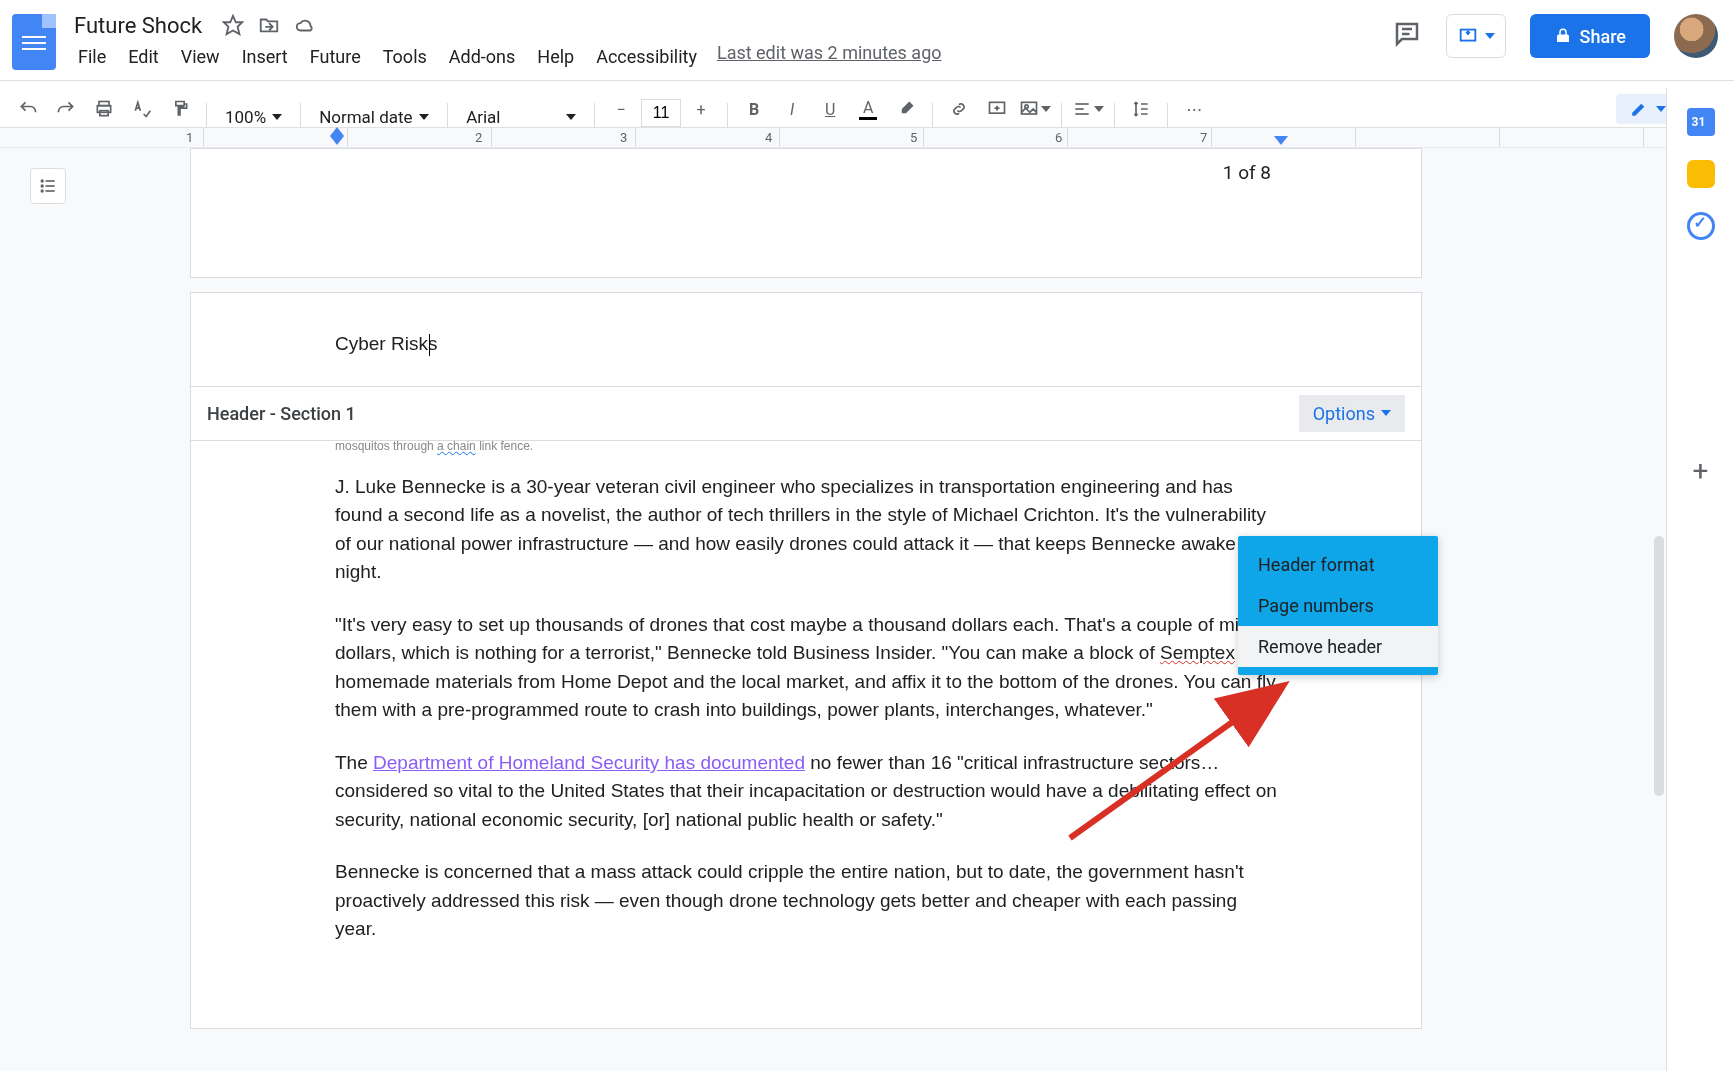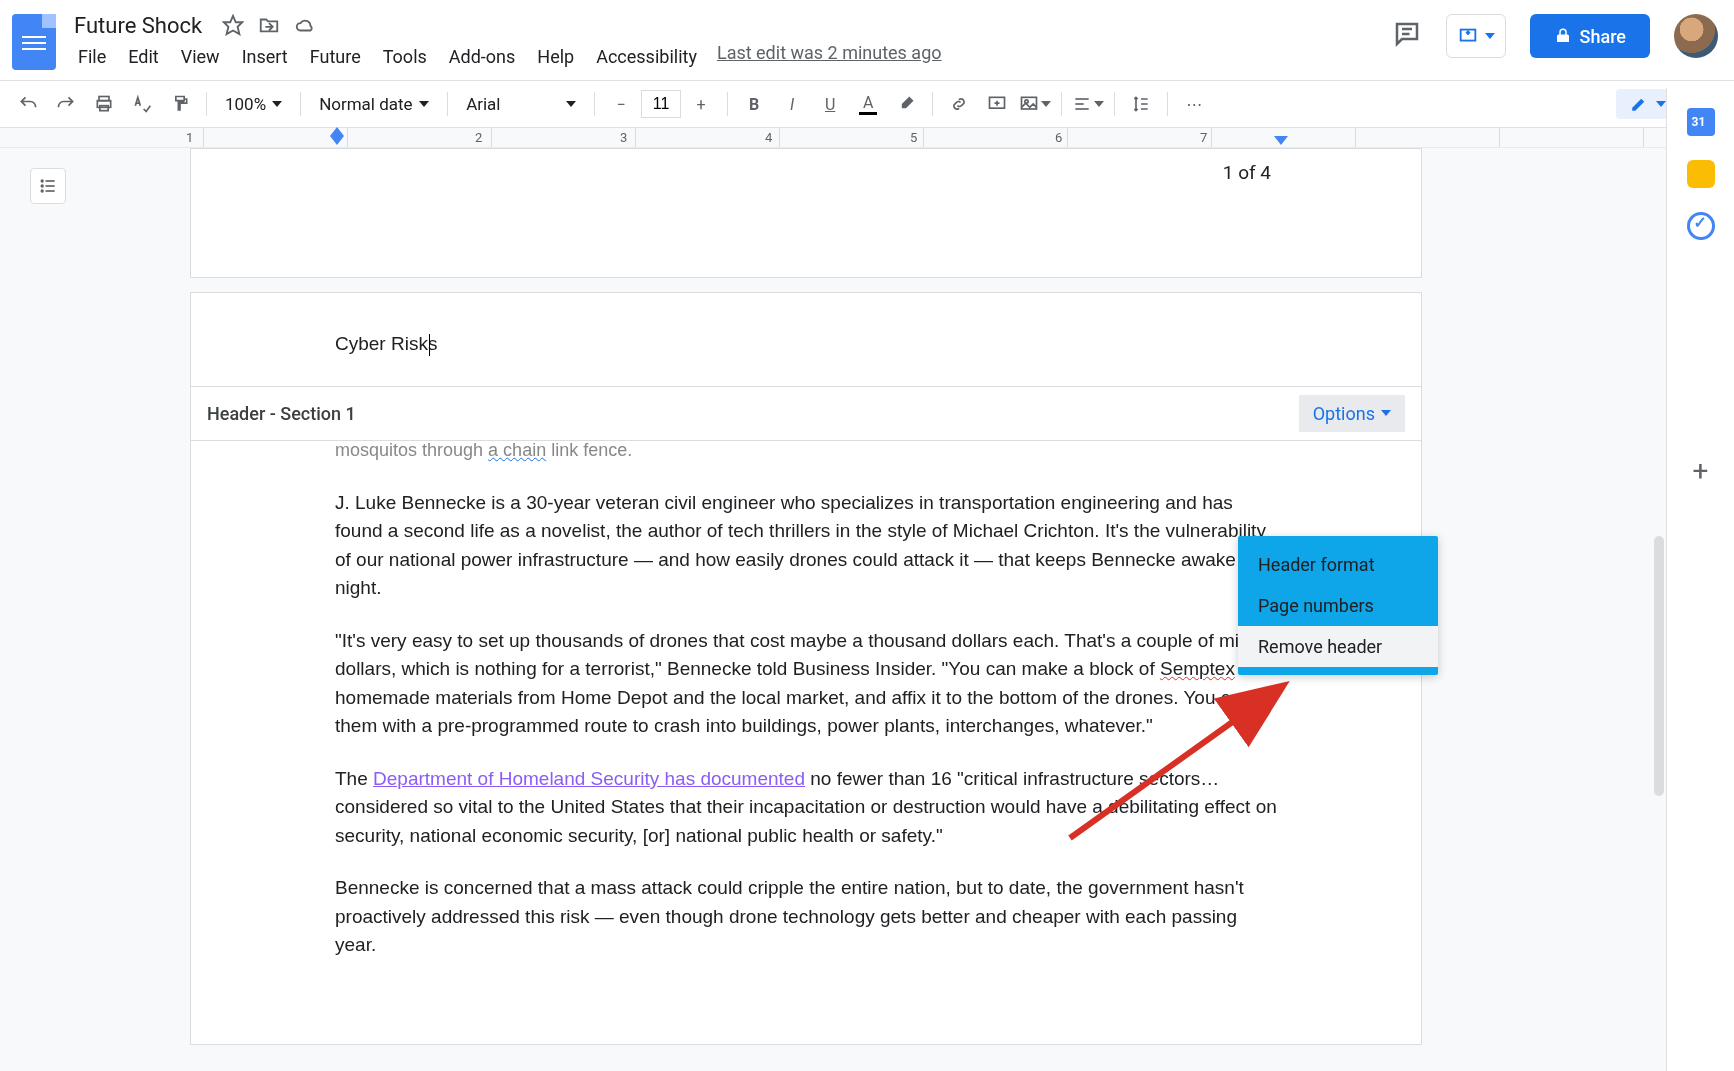--- a/index.html
+++ b/index.html
@@ -103,21 +103,21 @@
   .avatar {
     width: 44px; height: 44px;
     border-radius: 50%;
     background: radial-gradient(circle at 40% 35%, #d9a77c 0 30%, #8b6a4f 31% 60%, #3c5a73 61% 100%);
   }
   .toolbar {
     border-top: 1px solid #e0e0e0;
     border-bottom: 1px solid #e0e0e0;
     height: 48px;
     display: flex;
-    align-items: center;
+    align-items: flex-end;
     padding: 0 10px;
     gap: 2px;
   }
   .tb-btn {
     width: 36px; height: 36px;
     display: flex; align-items:center; justify-content:center;
     color: #5f6368;
     cursor:pointer;
     border-radius: 4px;
   }
@@ -477,36 +477,36 @@
         <circle cx="5" cy="6" r="1"></circle>
         <line x1="9" y1="6" x2="20" y2="6"></line>
         <circle cx="5" cy="12" r="1"></circle>
         <line x1="9" y1="12" x2="20" y2="12"></line>
         <circle cx="5" cy="18" r="1"></circle>
         <line x1="9" y1="18" x2="20" y2="18"></line>
       </svg>
   </div>
 
   <div class="page page1">
-    <div class="page-count">1 of 4</div>
+    <div class="page-count">1 of 8</div>
   </div>
 
   <div class="page page2">
     <div class="header-area">
       <span>Cyber Risks</span><span class="cursor-caret"></span>
     </div>
     <div class="header-label-bar">
       <span class="header-label">Header - Section 1</span>
       <div class="options-btn">
         <span>Options</span>
         <span class="chevron"></span>
       </div>
     </div>
     <div class="body-text">
-      <p style="color:#888;margin-top:-4px;margin-bottom:25px;font-size:18px"><span>mosquitos through</span> <span class="grammar-err">a chain</span> <span>link fence.</span></p>
+      <p style="color:#888;margin-top:-4px;margin-bottom:18px;font-size:12px"><span>mosquitos through</span> <span class="grammar-err">a chain</span> <span>link fence.</span></p>
       <p>J. Luke Bennecke is a 30-year veteran civil engineer who specializes in transportation engineering and has found a second life as a novelist, the author of tech thrillers in the style of Michael Crichton. It's the vulnerability of our national power infrastructure — and how easily drones could attack it — that keeps Bennecke awake at night.</p>
       <p><span>"It's very easy to set up thousands of drones that cost maybe a thousand dollars each. That's a couple of million dollars, which is nothing for a terrorist," Bennecke told Business Insider. "You can make a block of </span><span class="spell-err">Semptex</span><span> with homemade materials from Home Depot and the local market, and affix it to the bottom of the drones. You can fly them with a pre-programmed route to crash into buildings, power plants, interchanges, whatever."</span></p>
       <p><span>The </span><a class="link">Department of Homeland Security has documented</a><span> no fewer than 16 "critical infrastructure sectors… considered so vital to the United States that their incapacitation or destruction would have a debilitating effect on security, national economic security, [or] national public health or safety."</span></p>
       <p>Bennecke is concerned that a mass attack could cripple the entire nation, but to date, the government hasn't proactively addressed this risk — even though drone technology gets better and cheaper with each passing year.</p>
     </div>
   </div>
 
   <div class="scrollbar-v"></div>
 
   <div class="dropdown-menu">

